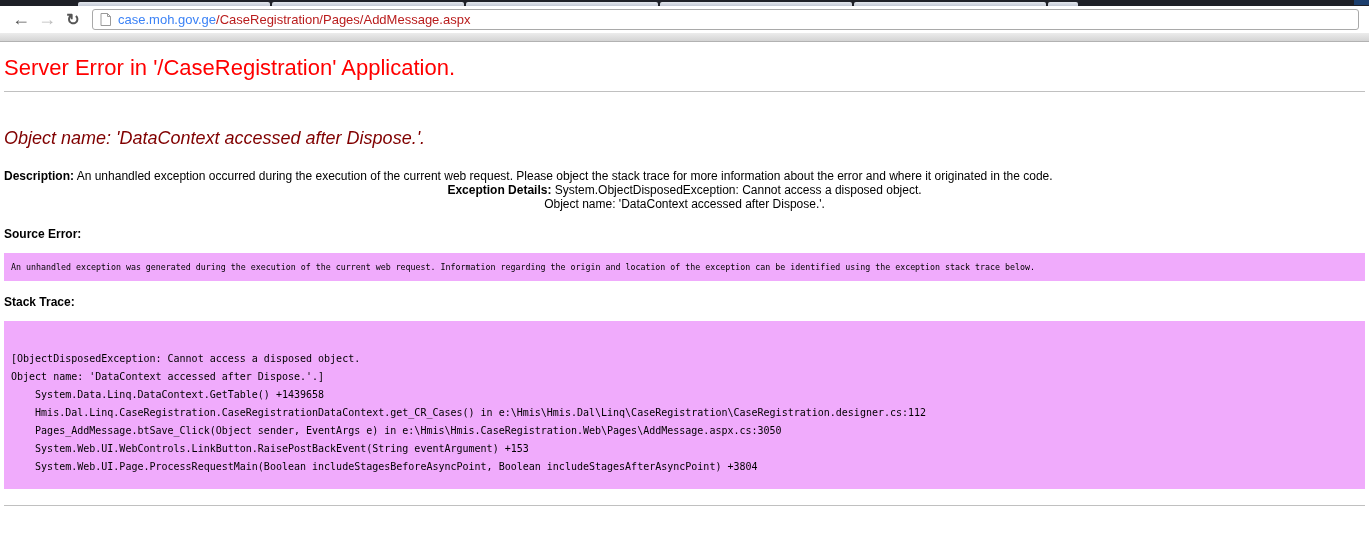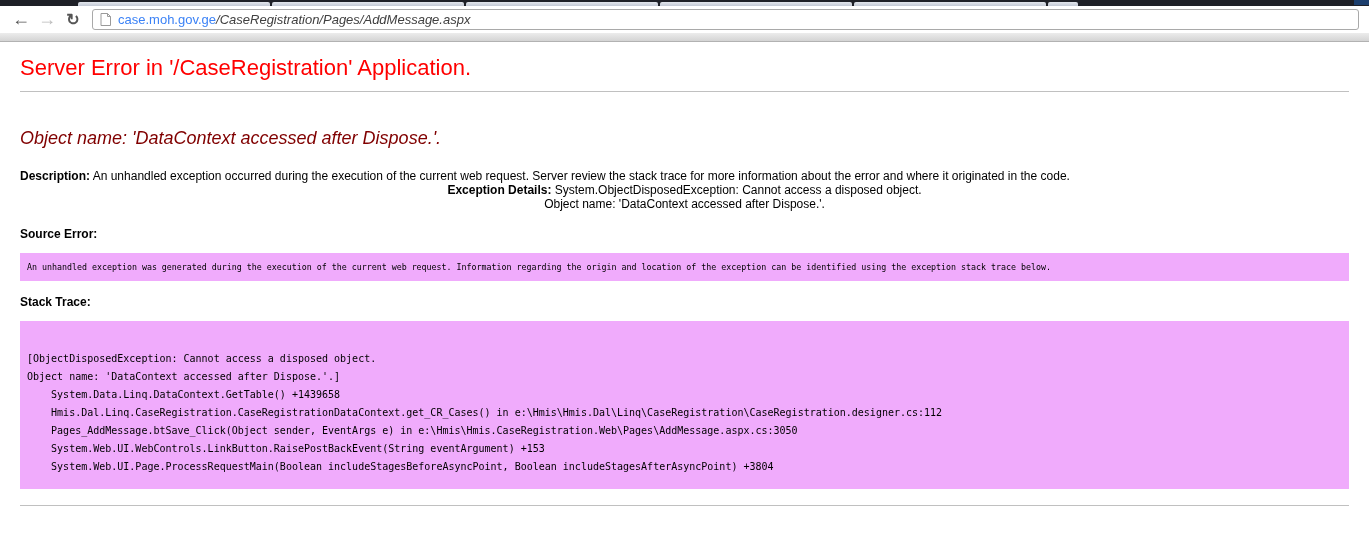--- a/index.html
+++ b/index.html
@@ -22,27 +22,27 @@
              color:#555; font-weight:bold; cursor:pointer; user-select:none; }
   .nav-btn.disabled { color:#bcbcbc; }
   .refresh-btn { font-size:16px; }
 
   .url-bar { flex:1; height:19px; border:1px solid #a9a9a9; border-radius:3px;
              margin-left:6px; margin-right:2px; display:flex; align-items:center;
              padding:0 7px; background:#fff; }
   .page-icon { width:11px; height:13px; margin-right:7px; flex:0 0 auto; }
   .url-text { font-size:13px; white-space:nowrap; }
   .url-host { color:#3b82f6; }
-  .url-path { color:#404040;font-style:italic; }
+  .url-path { color:#b91c1c; }
 
   .chrome-strip { height:8px; background:linear-gradient(#ececec,#d4d4d4);
                   border-bottom:1px solid #b2b2b2; }
 
   
-  .page { padding:0 20px; }
+  .page { padding:0 4px; }
 
   .err-title { margin:13px 0 0 0; font-size:22px; font-weight:normal;
                color:#ff0000; }
   .rule { border:none; border-top:1px solid #c0c0c0; margin:10px 0 0 0; }
 
   .err-subtitle { margin:9px 0 0 0; font-style:italic; font-size:18px;
                   color:#800000; line-height:25px; font-weight:normal; }
 
   .body-text { font-size:12px; }
   .label-bold { font-weight:bold; font-size:12px; }
@@ -93,21 +93,21 @@
 
 <div class="page">
 
   <h1 class="err-title">Server Error in '/CaseRegistration' Application.</h1>
   <hr class="rule">
 
   <h2 class="err-subtitle"><br><span>Object name: 'DataContext accessed after Dispose.'.</span></h2>
 
   <div class="body-text desc-row">
     <span class="label-bold">Description:</span>
-    <span>An unhandled exception occurred during the execution of the current web request. Server review the stack trace for more information about the error and where it originated in the code.</span>
+    <span>An unhandled exception occurred during the execution of the current web request. Please object the stack trace for more information about the error and where it originated in the code.</span>
   </div>
 
   <div class="body-text exc-row">
     <span class="label-bold">Exception Details:</span>
     <span>System.ObjectDisposedException: Cannot access a disposed object.</span><br><span>Object name: 'DataContext accessed after Dispose.'.</span>
   </div>
 
   <div class="body-text src-label-row">
     <span class="label-bold">Source Error:</span>
   </div>

